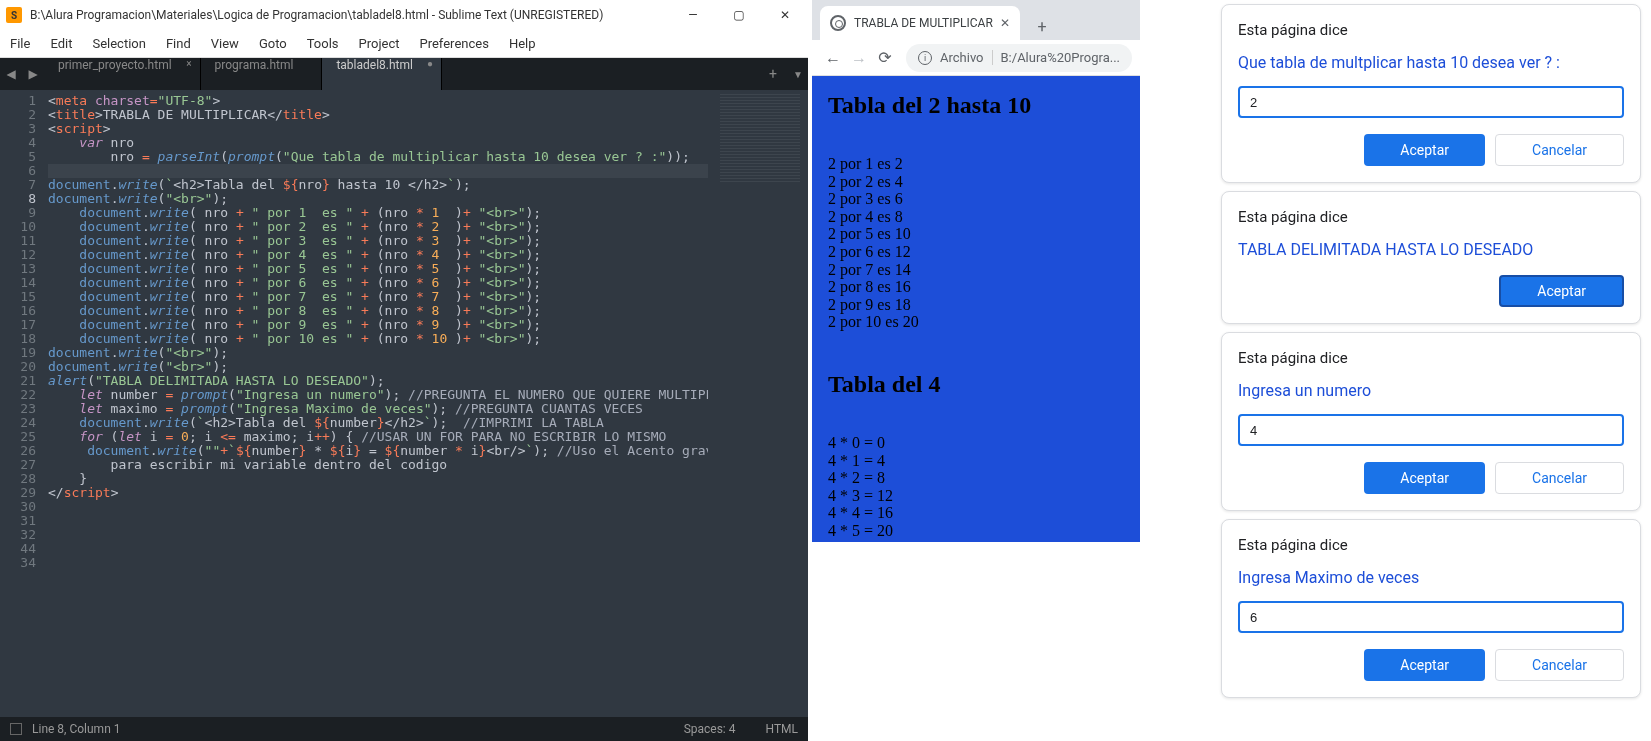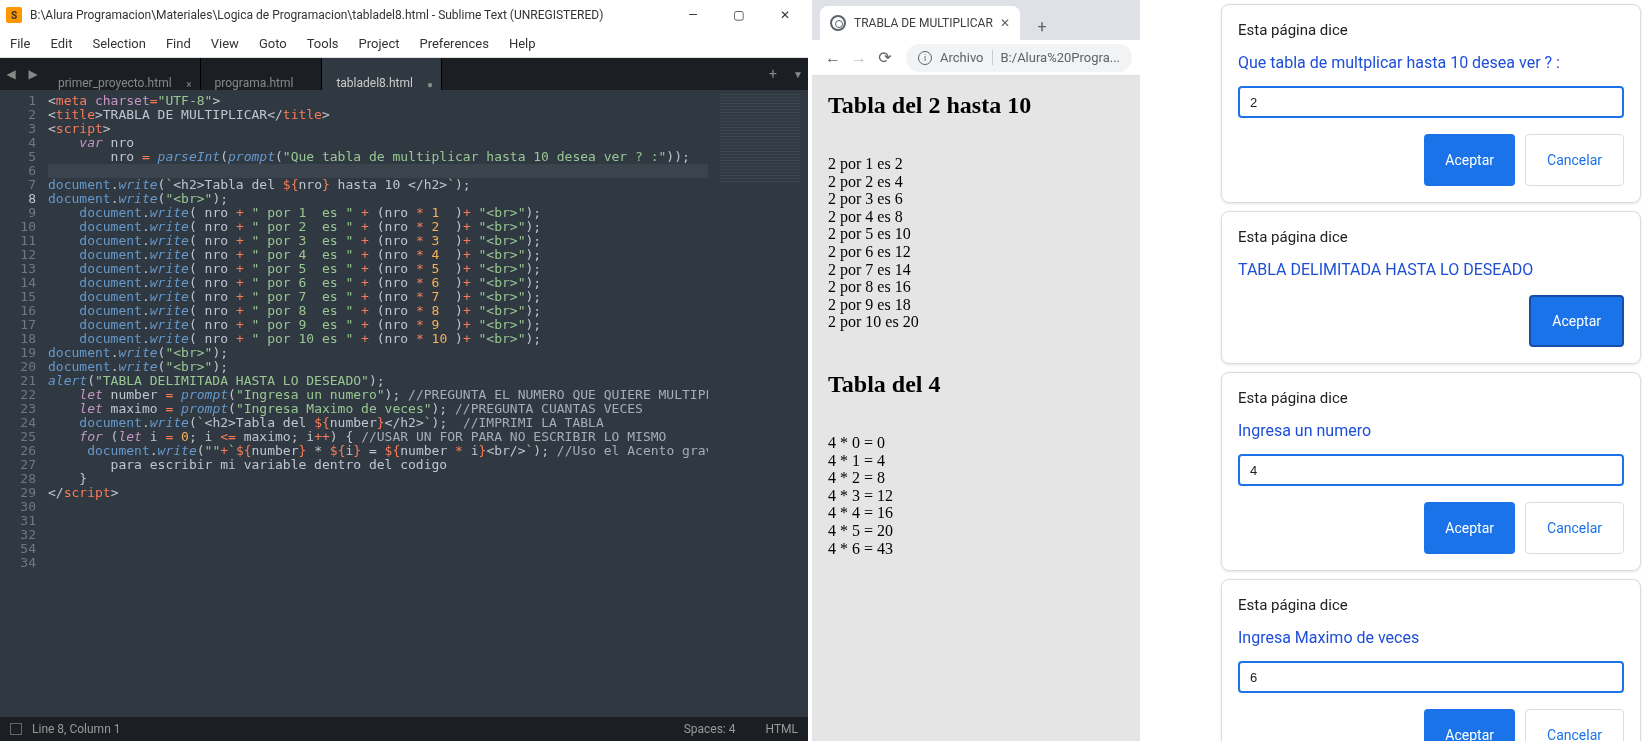--- a/index.html
+++ b/index.html
@@ -11,21 +11,21 @@
     .title-bar .logo { width: 16px; height: 16px; background: #ff9800; border-radius: 2px; margin-right: 8px; display:flex; align-items:center; justify-content:center; color:#333; font-weight:bold; font-size:10px; }
     .title-bar .title { font-size: 12px; color: #333; flex: 1; }
     .win-controls { display: flex; }
     .win-btn { width: 46px; height: 30px; display: flex; align-items: center; justify-content: center; color: #333; font-size: 12px; }
     
     .menu-bar { height: 28px; background: #fff; display: flex; align-items: center; border-bottom: 1px solid #ddd; }
     .menu-item { padding: 4px 10px; font-size: 13px; color: #333; cursor: pointer; }
     
     .tab-row { height: 32px; background: #1b1f23; display: flex; align-items: center; }
     .tab-arrow { width: 22px; height: 32px; text-align: center; color: #888; font-size: 12px; line-height: 32px; cursor: pointer; }
-    .tab { height: 32px; display: flex; align-items: flex-end; padding: 0 28px 0 14px; font-size: 12px; color: #888; background: #1b1f23; position: relative; cursor: pointer; border-right:1px solid #000; }
+    .tab { height: 32px; display: flex; align-items: flex-start; padding: 0 28px 0 14px; font-size: 12px; color: #888; background: #1b1f23; position: relative; cursor: pointer; border-right:1px solid #000; }
     .tab.active { background: #303841; color: #ccc; }
     .tab .close-x { position: absolute; right: 8px; color: #888; font-size: 10px; }
     .tab-row .spacer { flex: 1; }
     .new-tab { width: 30px; text-align: center; color: #888; font-size: 14px; cursor:pointer; }
     .dropdown-arrow { width: 20px; color: #888; font-size: 10px; text-align:center; cursor:pointer; }
     
     .editor-area { flex: 1; display: flex; background: #303841; position: relative; }
     .gutter { width: 48px; padding-top: 4px; text-align: right; font-family: Consolas, monospace; font-size: 13px; color: #70787f; line-height: 14px; padding-right: 12px; background: #303841; }
     .gutter .cur { color: #c0c5ce; }
     .code { flex: 1; padding-top: 4px; font-family: Consolas, monospace; font-size: 13px; line-height: 14px; color: #c0c5ce; white-space: pre; overflow: hidden; }
@@ -42,48 +42,48 @@
     .c-com { color: #a6acb9; }
     .c-op { color: #f97b58; }
     .c-doc { color: #6699cc; }
     
     .status-bar { height: 24px; background: #1b1f23; display: flex; align-items: center; padding: 0 10px; font-size: 12px; color: #999; }
     .status-bar .sq { width: 12px; height: 12px; border: 1px solid #666; margin-right: 10px; cursor:pointer; }
     .status-bar .stat-left { flex: 1; }
     .status-bar .stat-item { margin-left: 30px; cursor:pointer; }
     
     
-    .browser { position: absolute; left: 812px; top: 0; width: 328px; height: 741px; background: #fff; display: flex; flex-direction: column; }
+    .browser { position: absolute; left: 812px; top: 0; width: 328px; height: 542px; background: #fff; display: flex; flex-direction: column; }
     .browser-tabs { height: 40px; background: #dee1e6; display: flex; align-items: flex-end; padding-left: 8px; }
     .browser-tab { height: 34px; background: #fff; border-radius: 8px 8px 0 0; display: flex; align-items: center; padding: 0 10px; min-width: 200px; position: relative; }
     .browser-tab .icon { width: 16px; height: 16px; margin-right: 8px; border: 2px solid #5f6368; border-radius: 50%; position:relative; }
     .browser-tab .icon::after { content:''; position:absolute; width:6px; height:6px; border:1px solid #5f6368; border-radius:50%; top:3px; left:3px; }
     .browser-tab .label { font-size: 12px; color: #3c4043; flex:1; }
     .browser-tab .close { color: #5f6368; font-size: 12px; cursor:pointer; }
     .new-browser-tab { width: 28px; height: 28px; display: flex; align-items: center; justify-content: center; color: #5f6368; font-size: 16px; cursor:pointer; margin-left:8px; }
     
     .url-bar { height: 36px; background: #fff; display: flex; align-items: center; padding: 0 8px; border-bottom: 1px solid #e0e0e0; }
     .nav-icon { width: 28px; height: 28px; display: flex; align-items: center; justify-content: center; color: #5f6368; font-size: 16px; cursor:pointer; }
     .url-field { flex: 1; height: 28px; background: #f1f3f4; border-radius: 14px; display: flex; align-items: center; padding: 0 12px; font-size: 13px; color: #5f6368; margin-left: 8px; }
     .url-field .file-badge { margin-right: 8px; padding-right:8px; border-right:1px solid #ccc; }
     .url-field .info-icon { width:14px; height:14px; border:1px solid #5f6368; border-radius:50%; margin-right:8px; display:flex; align-items:center; justify-content:center; font-size:9px; }
     
-    .browser-content { flex: 1; padding: 16px; background: #e5e5e5; overflow: hidden; }
+    .browser-content { flex: 1; padding: 16px; background: #1d4ed8; overflow: hidden; }
     .browser-content h2 { font-family: "Times New Roman", serif; font-size: 24px; font-weight: bold; margin-bottom: 20px; }
     .browser-content .row { font-family: "Times New Roman", serif; font-size: 16px; line-height: 1.1; }
     .browser-content .gap { height: 40px; }
     
     
     .dialog-stack { position: absolute; right: 10px; top: 4px; width: 420px; display: flex; flex-direction: column; gap: 8px; }
     .dialog { background: #fff; border: 1px solid #dadce0; border-radius: 8px; padding: 16px; box-shadow: 0 1px 3px rgba(0,0,0,0.1); position: relative; }
     .dialog .dlg-title { font-size: 15px; color: #202124; margin-bottom: 14px; }
     .dialog .dlg-msg { font-size: 16px; color: #1d4ed8; margin-bottom: 14px; }
     .dialog .dlg-input { width: 100%; height: 32px; border: 2px solid #1a73e8; border-radius: 4px; padding: 0 10px; font-size: 13px; color: #202124; outline: none; }
     .dialog .dlg-buttons { display: flex; justify-content: flex-end; gap: 10px; margin-top: 16px; }
-    .dlg-btn { height: 52px; padding: 0 21px; border-radius: 4px; font-size: 14px; cursor: pointer; display:flex; align-items:center; }
+    .dlg-btn { height: 32px; padding: 0 36px; border-radius: 4px; font-size: 14px; cursor: pointer; display:flex; align-items:center; }
     .dlg-btn.primary { background: #1a73e8; color: #fff; border: none; }
     .dlg-btn.primary.focused { border: 2px solid #174ea6; background:#1a73e8; }
     .dlg-btn.secondary { background: #fff; color: #1a73e8; border: 1px solid #dadce0; }
   </style>
 </head>
 <body>
 
 <div class="sublime">
   <div class="title-bar">
     <div class="logo">S</div>
@@ -151,21 +151,21 @@
         <div>23</div>
         <div>24</div>
         <div>25</div>
         <div>26</div>
         <div>27</div>
         <div>28</div>
         <div>29</div>
         <div>30</div>
         <div>31</div>
         <div>32</div>
-        <div>54</div>
+        <div>44</div>
         <div>34</div>
       </div>
     <div class="code" id="code"><div>&lt;<span class="c-tag">meta</span> <span class="c-attr">charset</span><span class="c-op">=</span><span class="c-str">"UTF-8"</span>&gt;</div><div>&lt;<span class="c-tag">title</span>&gt;TRABLA DE MULTIPLICAR&lt;/<span class="c-tag">title</span>&gt;</div><div></div><div>&lt;<span class="c-tag">script</span>&gt;</div><div></div><div>    <span class="c-kw">var</span> nro</div><div>        nro <span class="c-op">=</span> <span class="c-func">parseInt</span>(<span class="c-func">prompt</span>(<span class="c-str">"Que tabla de multiplicar hasta 10 desea ver ? :"</span>));</div><span class="cl8"> </span><div><span class="c-doc">document</span>.<span class="c-func">write</span>(<span class="c-str">`</span>&lt;h2&gt;Tabla del <span class="c-op">${</span>nro<span class="c-op">}</span> hasta 10 &lt;/h2&gt;<span class="c-str">`</span>);</div><div><span class="c-doc">document</span>.<span class="c-func">write</span>(<span class="c-str">"&lt;br&gt;"</span>);</div><div>    <span class="c-doc">document</span>.<span class="c-func">write</span>( nro <span class="c-op">+</span> <span class="c-str">" por 1  es "</span> <span class="c-op">+</span> (nro <span class="c-op">*</span> <span class="c-num">1</span>  )<span class="c-op">+</span> <span class="c-str">"&lt;br&gt;"</span>);</div><div>    <span class="c-doc">document</span>.<span class="c-func">write</span>( nro <span class="c-op">+</span> <span class="c-str">" por 2  es "</span> <span class="c-op">+</span> (nro <span class="c-op">*</span> <span class="c-num">2</span>  )<span class="c-op">+</span> <span class="c-str">"&lt;br&gt;"</span>);</div><div>    <span class="c-doc">document</span>.<span class="c-func">write</span>( nro <span class="c-op">+</span> <span class="c-str">" por 3  es "</span> <span class="c-op">+</span> (nro <span class="c-op">*</span> <span class="c-num">3</span>  )<span class="c-op">+</span> <span class="c-str">"&lt;br&gt;"</span>);</div><div>    <span class="c-doc">document</span>.<span class="c-func">write</span>( nro <span class="c-op">+</span> <span class="c-str">" por 4  es "</span> <span class="c-op">+</span> (nro <span class="c-op">*</span> <span class="c-num">4</span>  )<span class="c-op">+</span> <span class="c-str">"&lt;br&gt;"</span>);</div><div>    <span class="c-doc">document</span>.<span class="c-func">write</span>( nro <span class="c-op">+</span> <span class="c-str">" por 5  es "</span> <span class="c-op">+</span> (nro <span class="c-op">*</span> <span class="c-num">5</span>  )<span class="c-op">+</span> <span class="c-str">"&lt;br&gt;"</span>);</div><div>    <span class="c-doc">document</span>.<span class="c-func">write</span>( nro <span class="c-op">+</span> <span class="c-str">" por 6  es "</span> <span class="c-op">+</span> (nro <span class="c-op">*</span> <span class="c-num">6</span>  )<span class="c-op">+</span> <span class="c-str">"&lt;br&gt;"</span>);</div><div>    <span class="c-doc">document</span>.<span class="c-func">write</span>( nro <span class="c-op">+</span> <span class="c-str">" por 7  es "</span> <span class="c-op">+</span> (nro <span class="c-op">*</span> <span class="c-num">7</span>  )<span class="c-op">+</span> <span class="c-str">"&lt;br&gt;"</span>);</div><div>    <span class="c-doc">document</span>.<span class="c-func">write</span>( nro <span class="c-op">+</span> <span class="c-str">" por 8  es "</span> <span class="c-op">+</span> (nro <span class="c-op">*</span> <span class="c-num">8</span>  )<span class="c-op">+</span> <span class="c-str">"&lt;br&gt;"</span>);</div><div>    <span class="c-doc">document</span>.<span class="c-func">write</span>( nro <span class="c-op">+</span> <span class="c-str">" por 9  es "</span> <span class="c-op">+</span> (nro <span class="c-op">*</span> <span class="c-num">9</span>  )<span class="c-op">+</span> <span class="c-str">"&lt;br&gt;"</span>);</div><div>    <span class="c-doc">document</span>.<span class="c-func">write</span>( nro <span class="c-op">+</span> <span class="c-str">" por 10 es "</span> <span class="c-op">+</span> (nro <span class="c-op">*</span> <span class="c-num">10</span> )<span class="c-op">+</span> <span class="c-str">"&lt;br&gt;"</span>);</div><div></div><div><span class="c-doc">document</span>.<span class="c-func">write</span>(<span class="c-str">"&lt;br&gt;"</span>);</div><div><span class="c-doc">document</span>.<span class="c-func">write</span>(<span class="c-str">"&lt;br&gt;"</span>);</div><div></div><div><span class="c-func">alert</span>(<span class="c-str">"TABLA DELIMITADA HASTA LO DESEADO"</span>);</div><div></div><div>    <span class="c-kw">let</span> number <span class="c-op">=</span> <span class="c-func">prompt</span>(<span class="c-str">"Ingresa un numero"</span>); <span class="c-com">//PREGUNTA EL NUMERO QUE QUIERE MULTIPLICAR</span></div><div>    <span class="c-kw">let</span> maximo <span class="c-op">=</span> <span class="c-func">prompt</span>(<span class="c-str">"Ingresa Maximo de veces"</span>); <span class="c-com">//PREGUNTA CUANTAS VECES</span></div><div>    <span class="c-doc">document</span>.<span class="c-func">write</span>(<span class="c-str">`</span>&lt;h2&gt;Tabla del <span class="c-op">${</span>number<span class="c-op">}</span>&lt;/h2&gt;<span class="c-str">`</span>);  <span class="c-com">//IMPRIMI LA TABLA</span></div><div></div><div>    <span class="c-kw">for</span> (<span class="c-kw">let</span> i <span class="c-op">=</span> <span class="c-num">0</span>; i <span class="c-op">&lt;=</span> maximo; i<span class="c-op">++</span>) { <span class="c-com">//USAR UN FOR PARA NO ESCRIBIR LO MISMO</span></div><div>     <span class="c-doc">document</span>.<span class="c-func">write</span>(<span class="c-str">""</span><span class="c-op">+</span><span class="c-str">`</span><span class="c-op">${</span>number<span class="c-op">}</span> * <span class="c-op">${</span>i<span class="c-op">}</span> = <span class="c-op">${</span>number <span class="c-op">*</span> i<span class="c-op">}</span>&lt;br/&gt;<span class="c-str">`</span>); <span class="c-com">//Uso el Acento grave doble</span>
         para escribir mi variable dentro del codigo</div><div>    }</div><div>&lt;/<span class="c-tag">script</span>&gt;</div></div>
     <div class="minimap">
         <div class="minimap-content"></div>
       </div>
   </div>
   <div class="status-bar">
     <div class="sq"></div>

